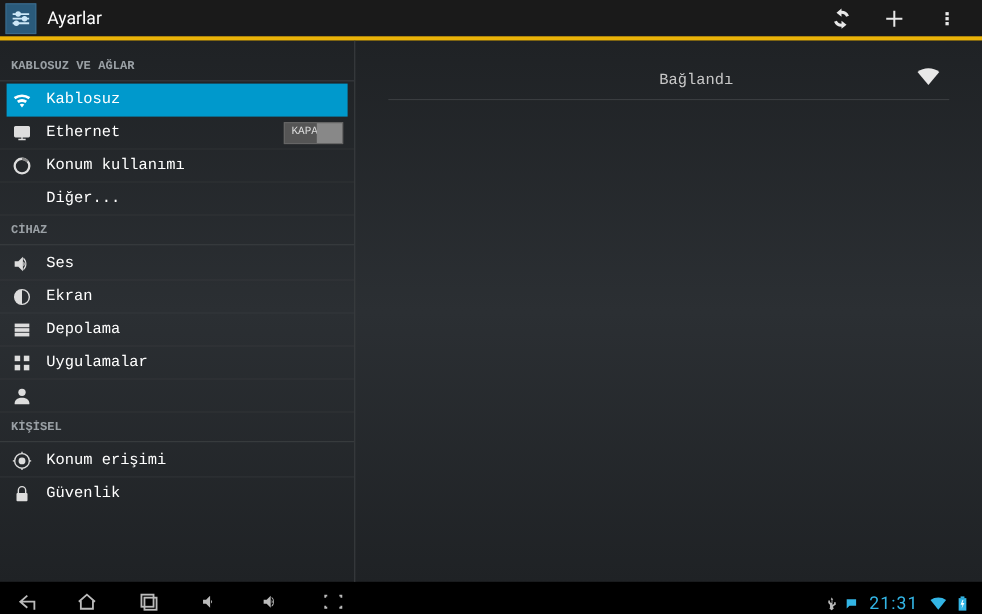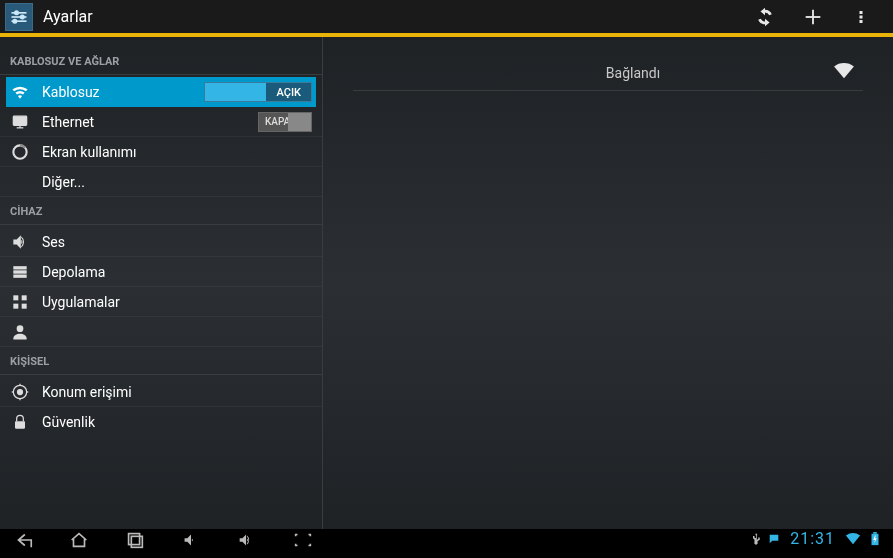--- a/index.html
+++ b/index.html
@@ -29,20 +29,21 @@
     color: #e8e8e8; cursor: pointer;
   }
   .action-bar .action-btn svg { width: 22px; height: 22px; }
   .action-bar .overflow svg { width: 18px; height: 20px; }
   
   
   .content {
     display: flex;
     height: 492px; 
     background: linear-gradient(to bottom, #1f2225 0%, #2b2f33 50%, #1f2225 100%);
+    font-family: Liberation Mono, monospace;
   }
   
   
   .sidebar {
     width: 323px;
     border-right: 1px solid #3a3d40;
     overflow-y: auto;
     padding-top: 10px;
     scrollbar-width: none;
   }
@@ -125,21 +126,21 @@
   }
   .detail-header .status-label { flex: 1; text-align: center; padding-left: 80px; color: #c8c8c8; }
   .detail-header .status-icon { margin-right: 8px; }
   .detail-header .status-icon svg { width: 22px; height: 18px; }
   
   
   .nav-bar {
     height: 29px;
     background: #000;
     display: flex;
-    align-items: flex-start;
+    align-items: flex-end;
     padding: 0 10px;
   }
   .nav-left { display: flex; gap: 30px; }
   .nav-btn {
     width: 26px; height: 22px;
     display: flex; align-items: center; justify-content: center;
     color: #bbb; cursor: pointer;
   }
   .nav-btn svg { width: 22px; height: 20px; }
   .nav-right { margin-left: auto; display: flex; align-items: center; gap: 6px; }
@@ -189,24 +190,20 @@
     <div class="section-header">KABLOSUZ VE AĞLAR</div>
     <div class="section-divider"></div>
 
     <div class="list-item selected">
       <span class="item-icon">
         <svg viewBox="0 0 24 24" fill="#fff">
             <path d="M12 20l-2.5-3.3a5 5 0 0 1 5 0L12 20zm-5.5-7.3a10 10 0 0 1 11 0l-1.8 2.4a7 7 0 0 0-7.4 0l-1.8-2.4zM3 8.7a16 16 0 0 1 18 0l-1.8 2.4a13 13 0 0 0-14.4 0L3 8.7z"></path>
           </svg>
       </span>
       <span class="item-label">Kablosuz</span>
-      <div class="switch">
-        <div class="thumb"></div>
-        <div class="sw-label">AÇIK</div>
-      </div>
     </div>
 
     <div class="list-item">
       <span class="item-icon">
         <svg viewBox="0 0 24 24" fill="none" stroke="#ddd" stroke-width="1.5">
           <rect x="4" y="5" width="16" height="11" rx="1" fill="#ddd"></rect>
             <line x1="12" y1="16" x2="12" y2="19"></line>
             <line x1="8" y1="19" x2="16" y2="19"></line>
         </svg>
       </span>
@@ -217,40 +214,49 @@
       </div>
     </div>
 
     <div class="list-item">
       <span class="item-icon">
         <svg viewBox="0 0 24 24" fill="none" stroke="#ddd" stroke-width="2.5">
             <circle cx="12" cy="12" r="8"></circle>
             <path d="M12 4a8 8 0 0 1 6 3" stroke="#888"></path>
           </svg>
       </span>
-      <span class="item-label">Ekran kullanımı</span>
+      <span class="item-label">Konum kullanımı</span>
     </div>
 
     <div class="list-item">
       <span class="item-icon indent"></span>
       <span class="item-label">Diğer...</span>
     </div>
 
     <div class="section-header">CİHAZ</div>
     <div class="section-divider"></div>
 
     <div class="list-item">
       <span class="item-icon">
         <svg viewBox="0 0 24 24" fill="#ddd">
             <path d="M4 9v6h4l5 5V4L8 9H4zm11 3a3 3 0 0 0-1.5-2.6v5.2A3 3 0 0 0 15 12zm-1.5-7v2a7 7 0 0 1 0 10v2a9 9 0 0 0 0-14z"></path>
           </svg>
       </span>
       <span class="item-label">Ses</span>
     </div>
 
+    <div class="list-item">
+      <span class="item-icon">
+        <svg viewBox="0 0 24 24" fill="#ddd">
+            <path d="M12 4a8 8 0 1 0 0 16V4z"></path>
+            <circle cx="12" cy="12" r="8" fill="none" stroke="#ddd" stroke-width="1.5"></circle>
+          </svg>
+      </span>
+      <span class="item-label">Ekran</span>
+    </div>
 
     <div class="list-item">
       <span class="item-icon">
         <svg viewBox="0 0 24 24" fill="#ddd">
             <rect x="4" y="5" width="16" height="4"></rect>
             <rect x="4" y="10" width="16" height="4"></rect>
             <rect x="4" y="15" width="16" height="4"></rect>
           </svg>
       </span>
       <span class="item-label">Depolama</span>

